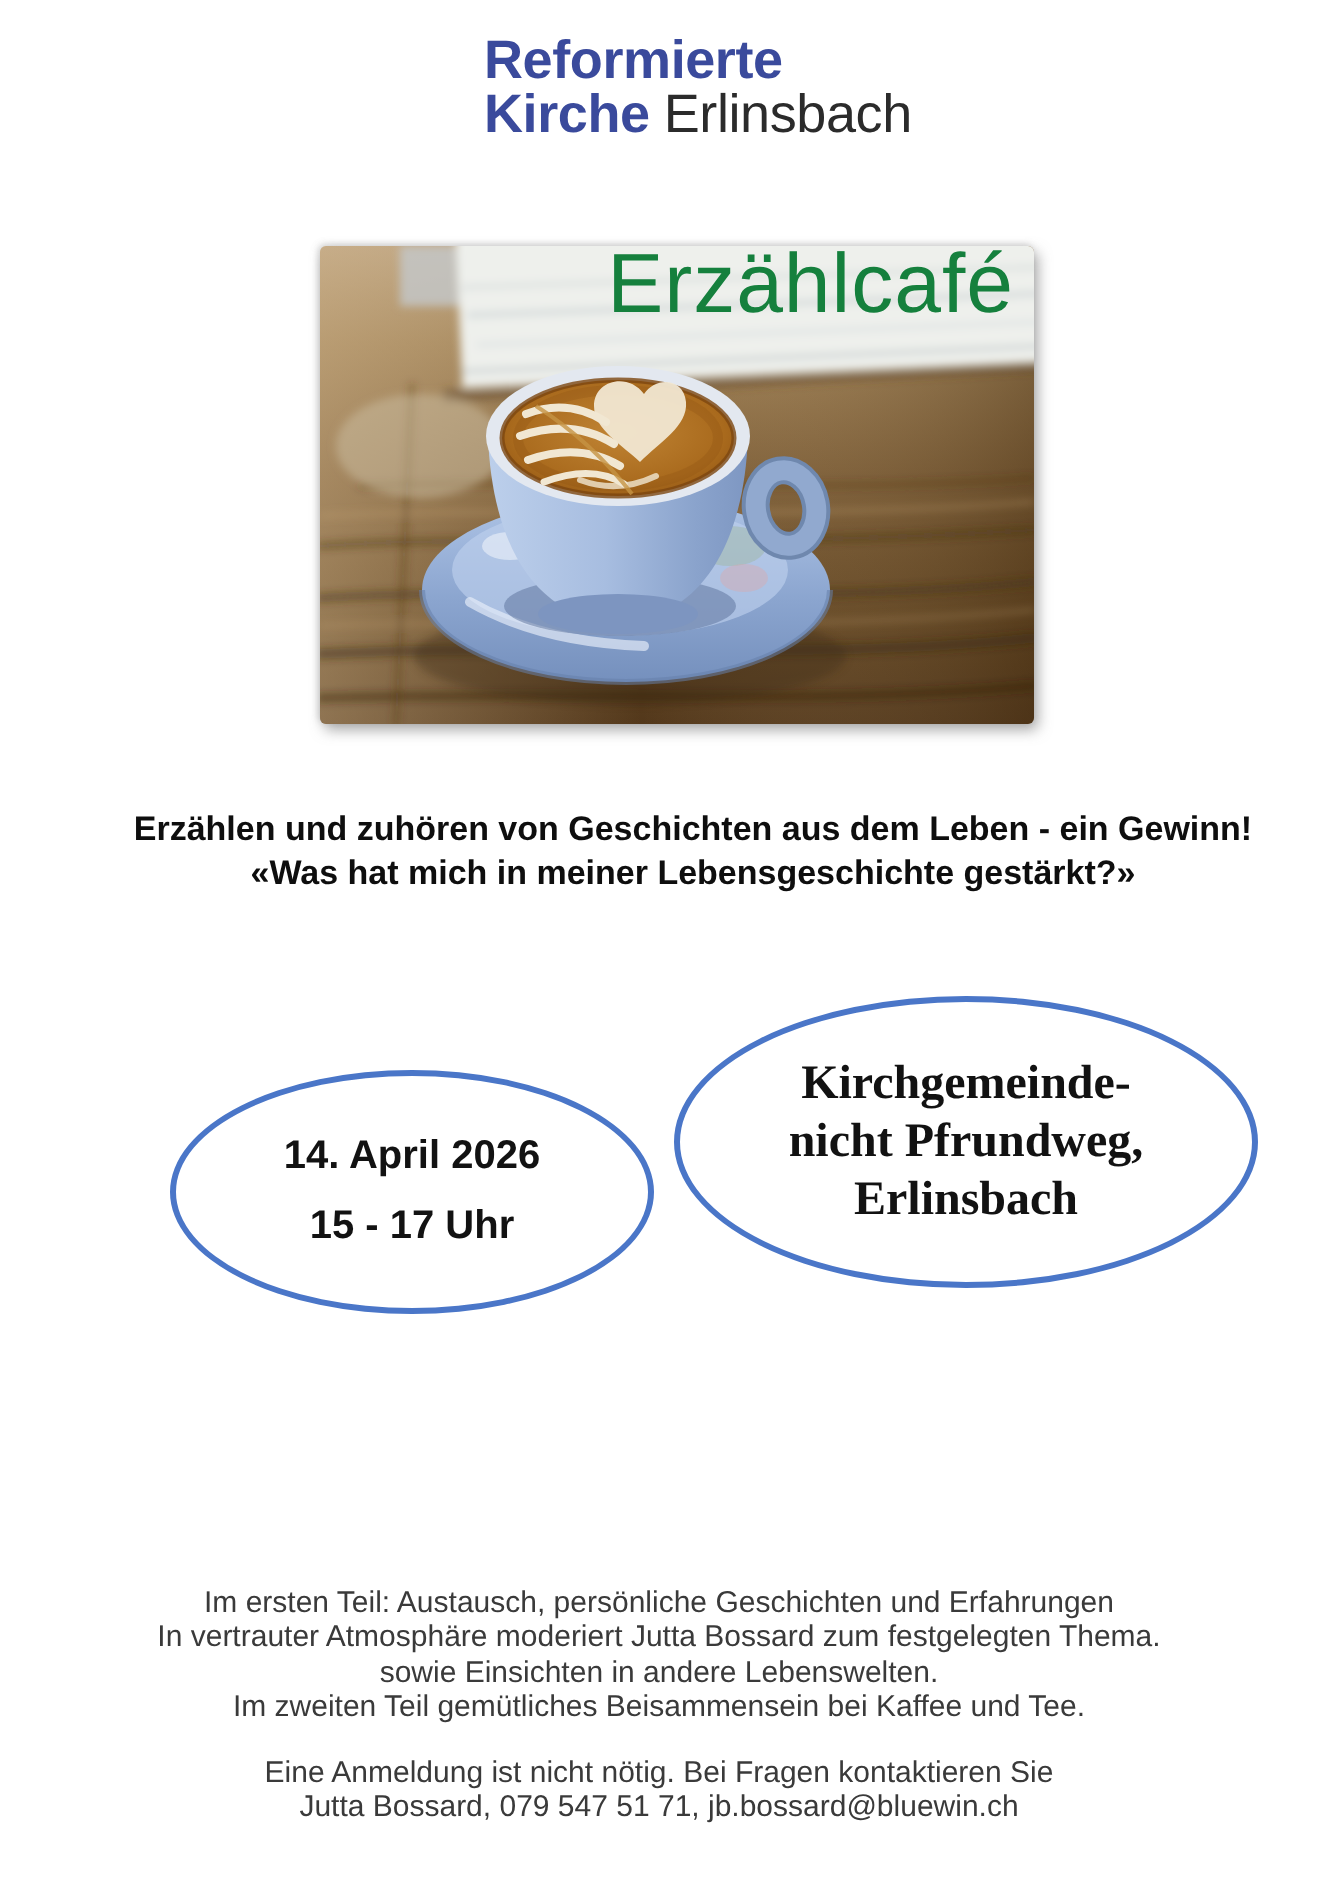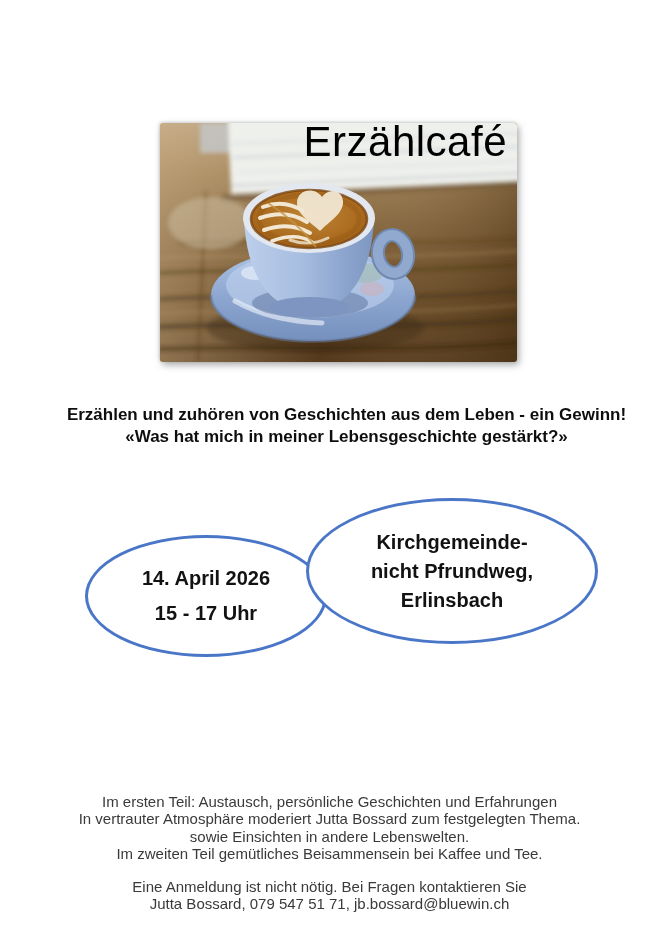--- a/index.html
+++ b/index.html
@@ -15,52 +15,58 @@
   .logo .l2 .dark{font-weight:400;color:#2b2b2b;margin-left:7px;}
   
   .photo{
     position:absolute;left:160px;top:123px;width:357px;height:239px;margin:0;
     border-radius:3px;overflow:hidden;
     box-shadow:2px 3px 7px rgba(100,100,100,.55), -1px -1px 3px rgba(150,150,150,.35);
   }
   .photo svg{display:block;}
   .photo-title{
     position:absolute;top:-5px;right:10px;
-    font-size:42px;font-weight:400;color:#000000;letter-spacing:0.5px;
+    font-size:42px;font-weight:400;color:#15803d;letter-spacing:0.5px;
     line-height:1.15;white-space:nowrap;
   }
   
   .intro{
     position:absolute;left:0;top:404px;width:659px;text-align:center;
     font-size:17px;font-weight:700;color:#0e0e0e;line-height:21.5px;white-space:nowrap;margin-left:17px;
   }
   
   .bubble{
     position:absolute;box-sizing:border-box;border:3px solid #4a76c8;border-radius:50%;
     background:#ffffff;display:flex;flex-direction:column;justify-content:center;align-items:center;
     text-align:center;font-weight:700;color:#121212;
   }
   .bubble-date{left:85px;top:535px;width:242px;height:122px;font-size:20px;line-height:35px;}
-  .bubble-location{left:306px;top:498px;width:292px;height:146px;font-size:20px;line-height:29px;}
+  .bubble-location{left:337px;top:498px;width:292px;height:146px;font-size:24px;line-height:29px;font-family:Liberation Serif, serif;}
   .bubble-topic{left:226px;top:617px;width:332px;height:126px;}
   .topic-title{font-size:22px;line-height:28px;margin-bottom:3px;}
   .topic-line{font-size:15.5px;line-height:19px;}
   
   .details,.contact{
     position:absolute;left:0;width:659px;text-align:center;color:#3a3a3a;
     font-size:15px;line-height:17.4px;white-space:nowrap;
   }
   .details{top:793px;}
   .contact{top:878px;}
 </style>
 </head>
 <body>
 
 <div class="page">
 
+  <header class="logo">
+    <div class="l1">Reformierte</div>
+    <div class="l2">
+      <span class="blue">Kirche</span><span class="dark">Erlinsbach</span>
+    </div>
+  </header>
 
   <figure class="photo">
     <svg width="357" height="239" viewBox="0 0 357 239" aria-hidden="true">
       <defs>
         <linearGradient id="woodV" x1="0" y1="0" x2="0" y2="1">
           <stop offset="0" stop-color="#b9a07e"></stop>
           <stop offset="0.2" stop-color="#a08257"></stop>
           <stop offset="0.48" stop-color="#7e5f38"></stop>
           <stop offset="0.78" stop-color="#634622"></stop>
           <stop offset="1" stop-color="#53381b"></stop>

